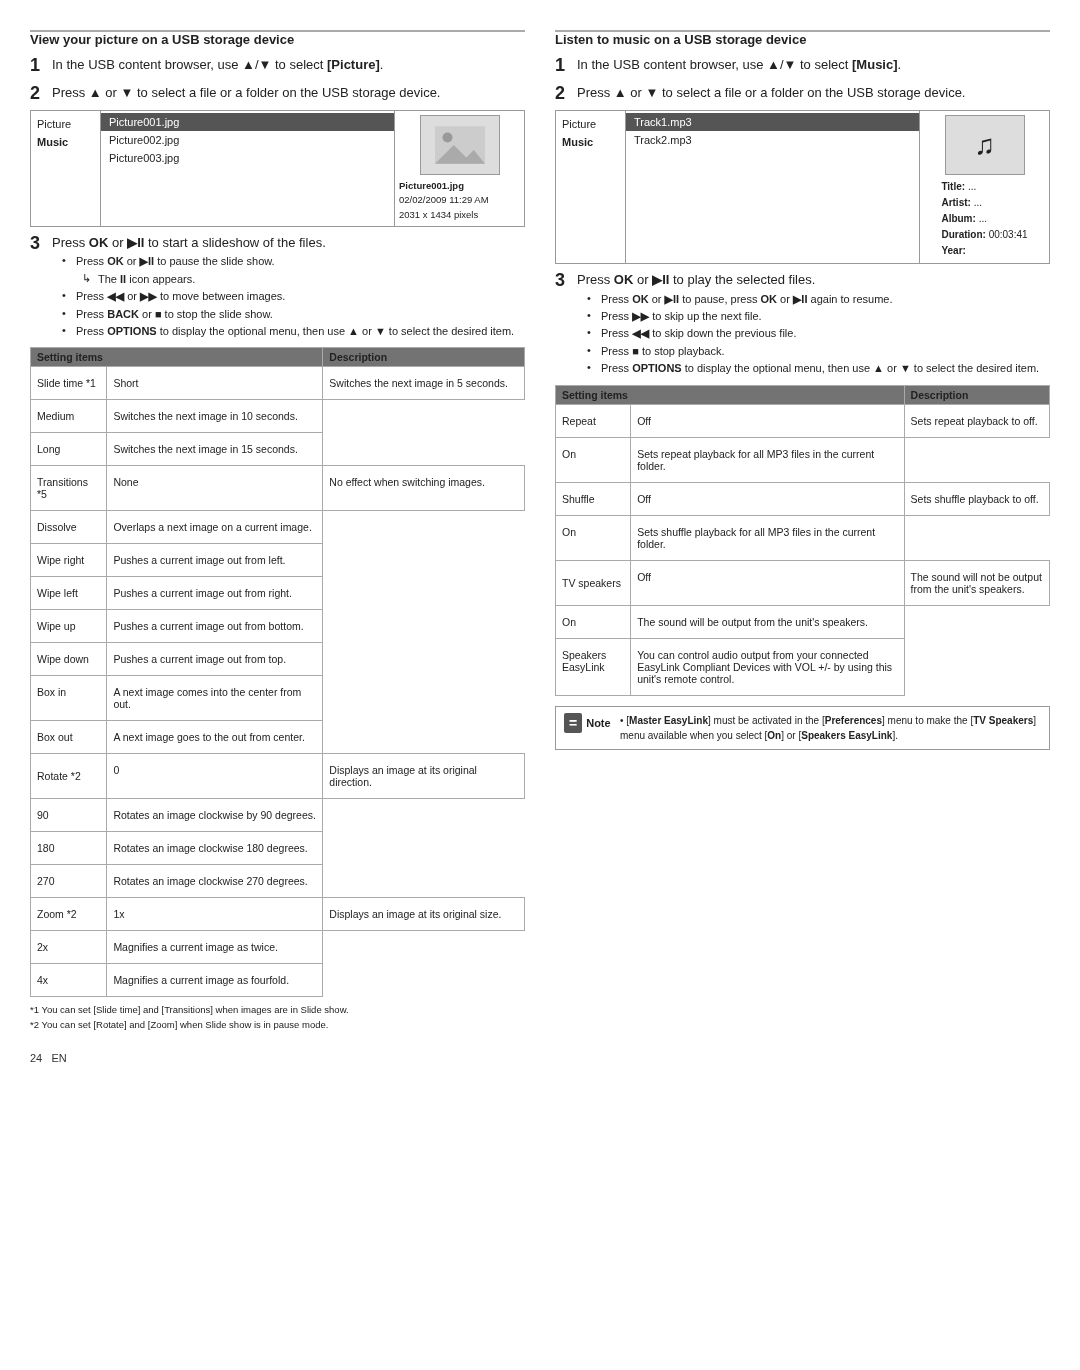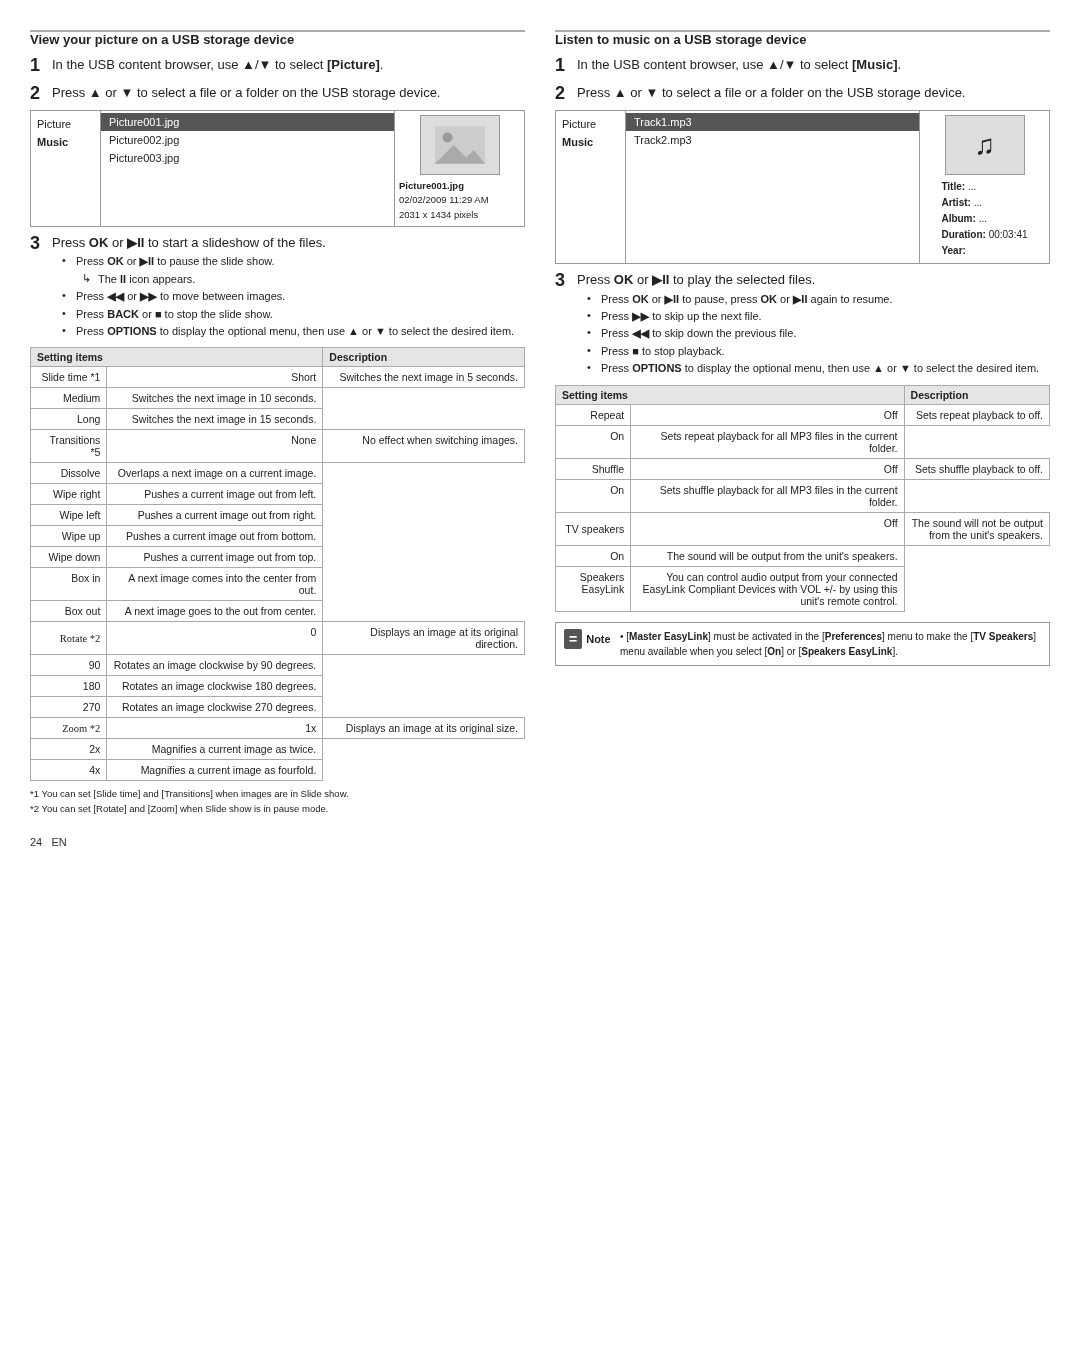--- a/index.html
+++ b/index.html
@@ -136,31 +136,30 @@
       font-size: 11px;
     }
     
     .setting-table {
       width: 100%;
       border-collapse: collapse;
       margin-top: 6px;
       font-size: 10.5px;
     }
     .setting-table th {
-      background: #e5e5e5;
+      background: #737373;
       border: 1px solid #aaa;
       padding: 3px 6px;
       text-align: left;
       font-weight: bold;
     }
     .setting-table td {
       border: 1px solid #aaa;
-      padding: 4px 6px;
+      padding: 10px 6px;
       vertical-align: top;
-      text-align: right;
     }
     .footnote {
       font-size: 9.5px;
       margin-top: 6px;
       line-height: 1.5;
     }
     
     .music-note-icon {
       width: 80px;
       height: 60px;
@@ -317,38 +316,38 @@
           </tr>
           <tr>
             <td>Box in</td>
             <td>A next image comes into the center from out.</td>
           </tr>
           <tr>
             <td>Box out</td>
             <td>A next image goes to the out from center.</td>
           </tr>
           <tr>
-            <td rowspan="1" style="vertical-align: middle; font-family: Liberation Serif, serif;">Rotate *2</td>
+            <td rowspan="1" style="vertical-align: middle;">Rotate *2</td>
             <td>0</td>
             <td>Displays an image at its original direction.</td>
           </tr>
           <tr>
             <td>90</td>
             <td>Rotates an image clockwise by 90 degrees.</td>
           </tr>
           <tr>
             <td>180</td>
             <td>Rotates an image clockwise 180 degrees.</td>
           </tr>
           <tr>
             <td>270</td>
             <td>Rotates an image clockwise 270 degrees.</td>
           </tr>
           <tr>
-            <td rowspan="1" style="vertical-align: middle; font-family: Liberation Serif, serif;">Zoom *2</td>
+            <td rowspan="1" style="vertical-align: middle;">Zoom *2</td>
             <td>1x</td>
             <td>Displays an image at its original size.</td>
           </tr>
           <tr>
             <td>2x</td>
             <td>Magnifies a current image as twice.</td>
           </tr>
           <tr>
             <td>4x</td>
             <td>Magnifies a current image as fourfold.</td>

